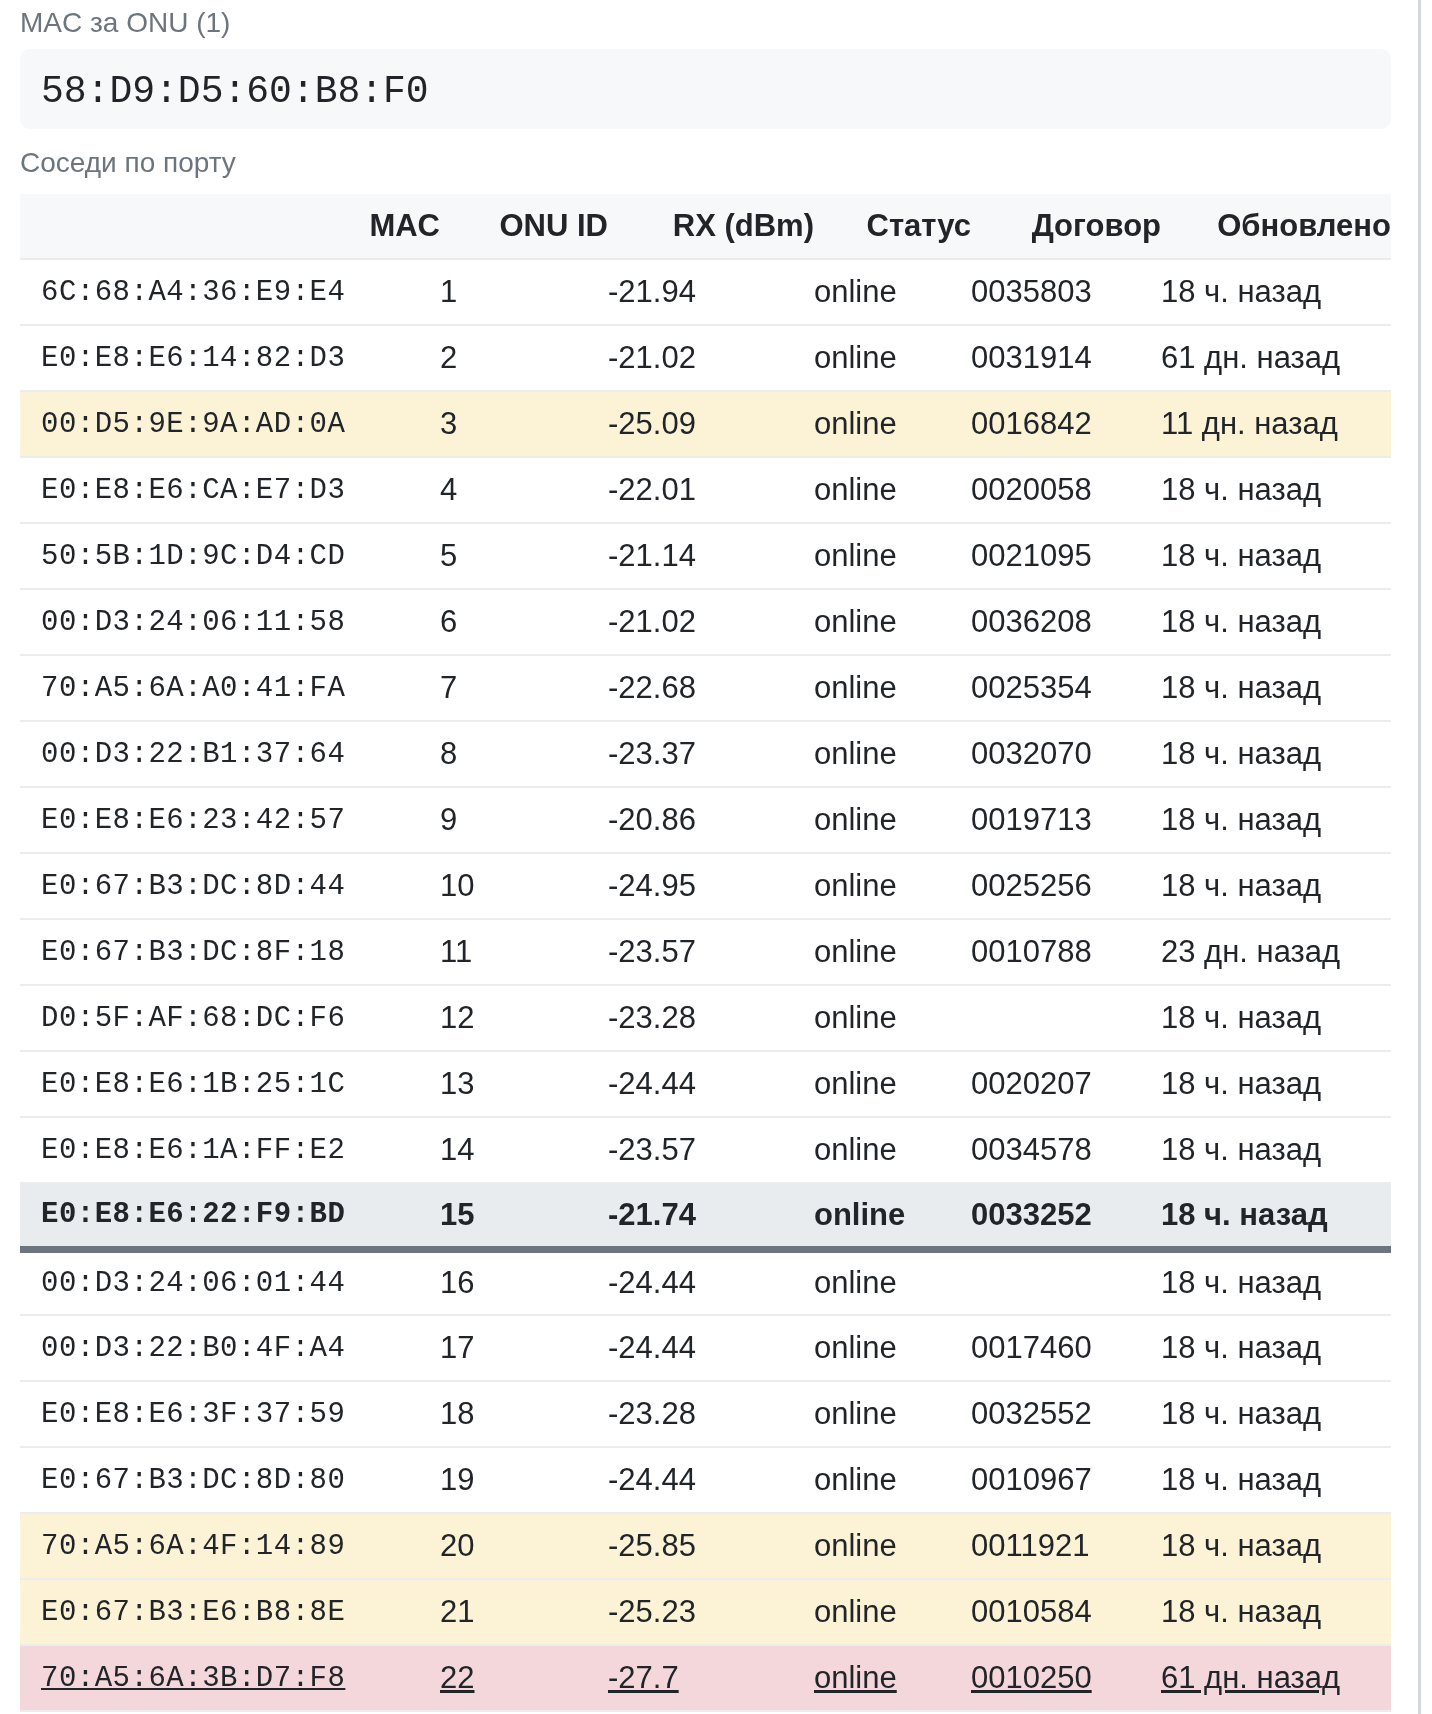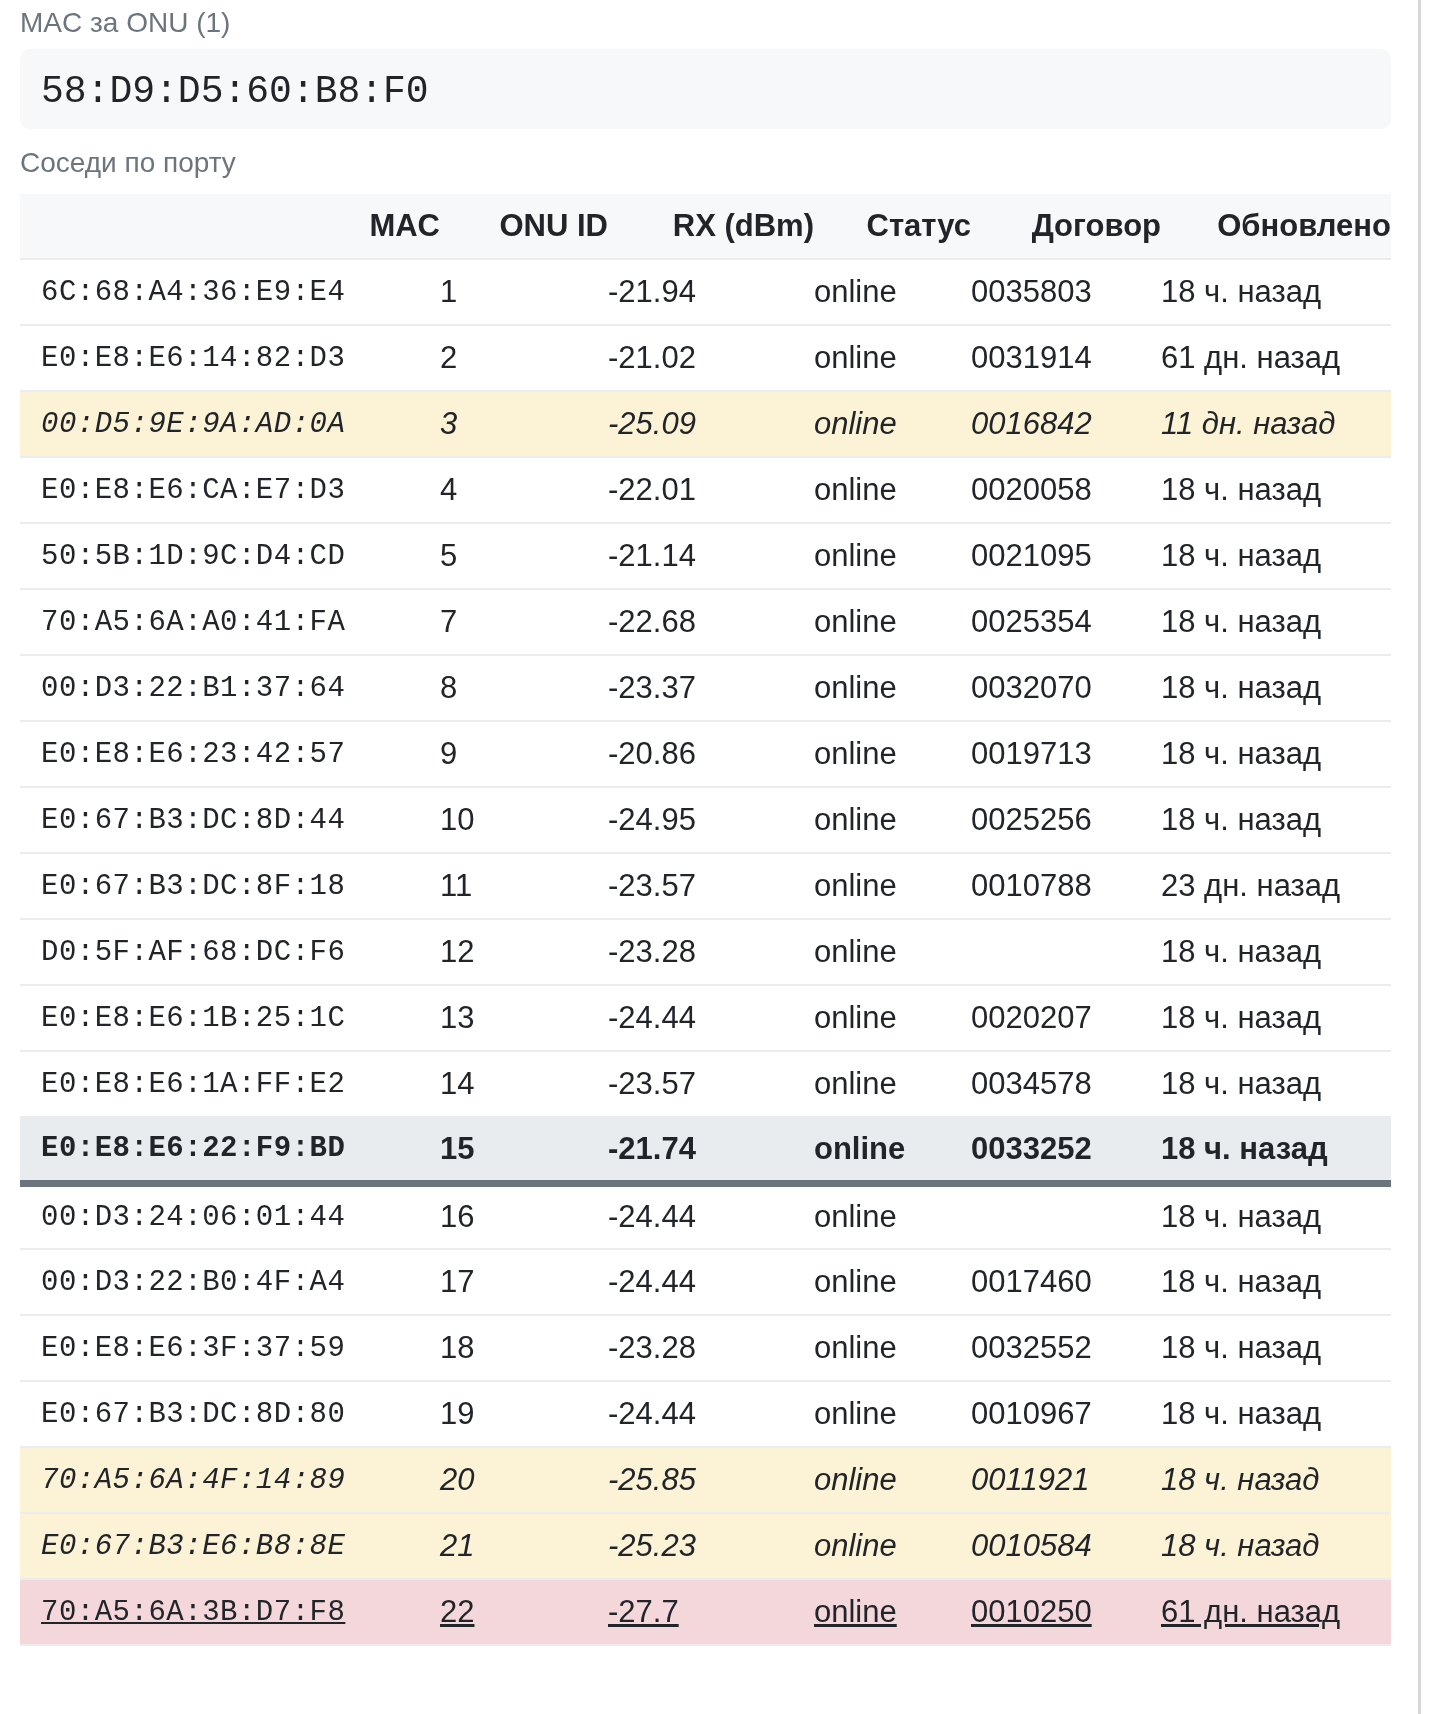--- a/index.html
+++ b/index.html
@@ -68,21 +68,21 @@
     vertical-align: middle;
     border-top: 2px solid var(--divider);
     background: #ffffff;
   }
   tbody tr:last-child td { border-bottom: 2px solid var(--divider); }
   td.mono {
     font-family: "Liberation Mono", monospace;
     font-size: 29px;
     letter-spacing: 0.5px;
   }
-  tr.hl-warning td { background: var(--warning-row); font-style: italic; }
+  tr.hl-warning td { background: var(--warning-row); }
   tr.hl-danger  td { background: var(--danger-row); text-decoration: underline; }
   tr.hl-active  td {
     background: var(--active-row);
     font-weight: bold;
     border-bottom: 7px solid var(--active-border);
   }
   .scroll-line {
     position: absolute;
     left: 1418px; top: 0;
     width: 3px; height: 1714px;
@@ -156,20 +156,28 @@
         </tr>
         <tr>
           <td class="mono">50:5B:1D:9C:D4:CD</td>
           <td>5</td>
           <td>-21.14</td>
           <td>online</td>
           <td>0021095</td>
           <td>18 ч. назад</td>
         </tr>
         <tr>
+          <td class="mono">00:D3:24:06:11:58</td>
+          <td>6</td>
+          <td>-21.02</td>
+          <td>online</td>
+          <td>0036208</td>
+          <td>18 ч. назад</td>
+        </tr>
+        <tr>
           <td class="mono">70:A5:6A:A0:41:FA</td>
           <td>7</td>
           <td>-22.68</td>
           <td>online</td>
           <td>0025354</td>
           <td>18 ч. назад</td>
         </tr>
         <tr>
           <td class="mono">00:D3:22:B1:37:64</td>
           <td>8</td>

